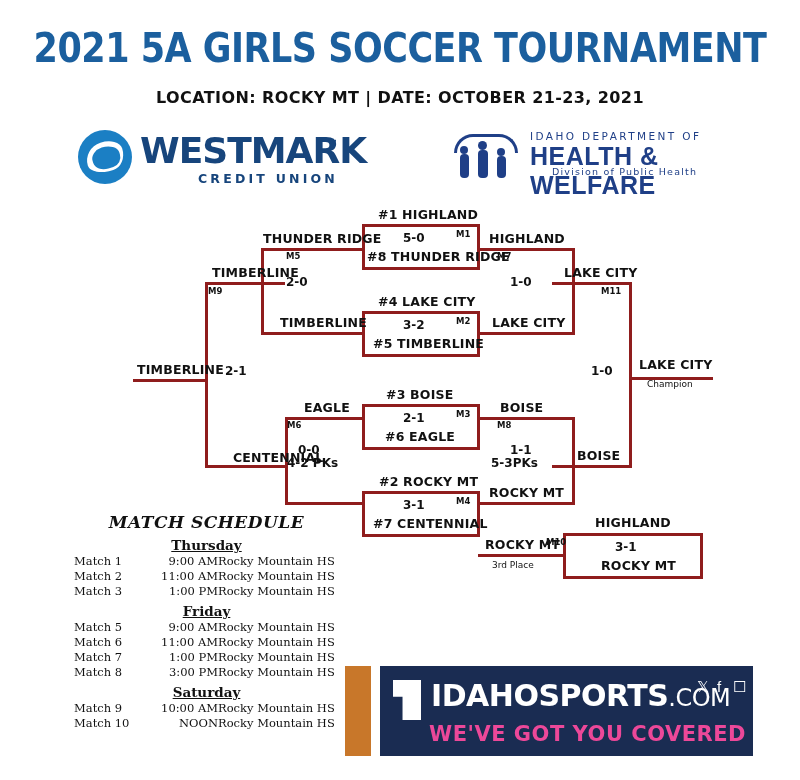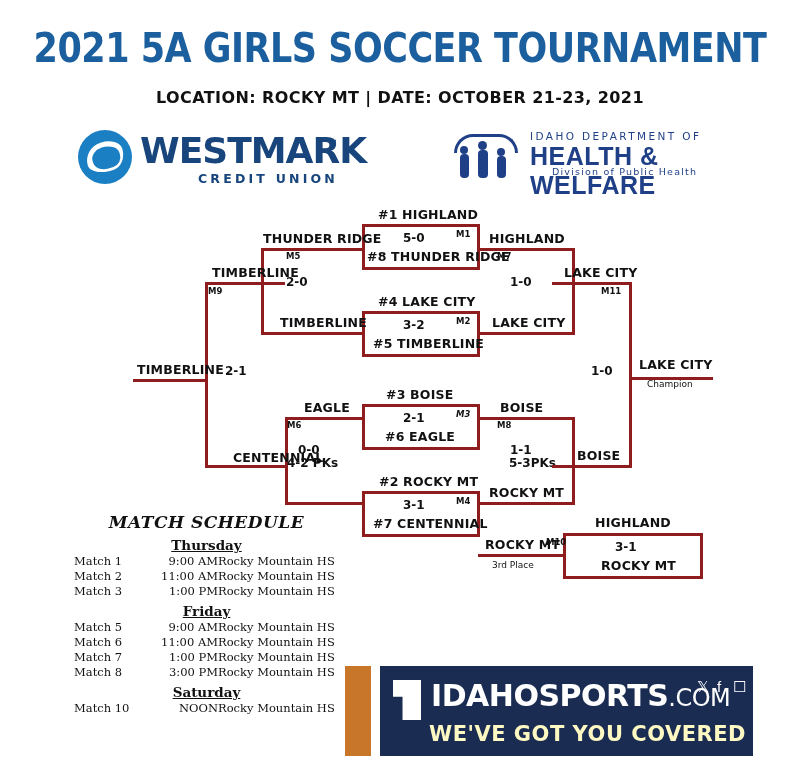--- a/index.html
+++ b/index.html
@@ -111,21 +111,21 @@
   .banner-strip2{position:absolute;left:26px;top:0;width:9px;height:90px;background:#fff;}
   .id-shape{
     position:absolute;left:48px;top:14px;width:28px;height:40px;background:#fff;
     clip-path:polygon(0 0,100% 0,100% 100%,34% 100%,34% 42%,0 42%);
   }
   .bn-1{position:absolute;left:86px;top:12px;font-family:"DejaVu Sans",sans-serif;
     font-weight:bold;font-size:30px;color:#fff;letter-spacing:-0.5px;}
   .bn-1 .bold2{color:#fff;}
   .bn-com{font-weight:normal;font-size:24px;}
   .bn-2{position:absolute;left:84px;top:56px;font-family:"DejaVu Sans",sans-serif;
-    font-weight:bold;font-size:21px;color:#fef9c3;letter-spacing:0.5px;}
+    font-weight:bold;font-size:21px;color:#ec4899;letter-spacing:0.5px;}
   .soc{position:absolute;top:12px;font-size:15px;color:#fff;}
 </style>
 </head>
 <body>
 
 <div class="page">
 
   <div class="title">2021 5A GIRLS SOCCER TOURNAMENT</div>
   <div class="subtitle">LOCATION: ROCKY MT  |  DATE: OCTOBER 21-23, 2021</div>
 
@@ -172,21 +172,21 @@
     <div class="score" style="left:388px;top:318px;">3-2</div>
     <div class="mtag" style="left:441px;top:316px;">M2</div>
     <div class="lbl" style="left:358px;top:336px;">#5 TIMBERLINE</div>
 
     <div class="lbl" style="left:371px;top:387px;">#3 BOISE</div>
     <div class="line h" style="left:347px;top:404px;width:118px;"></div>
     <div class="line v" style="left:347px;top:404px;height:46px;"></div>
     <div class="line v" style="left:462px;top:404px;height:46px;"></div>
     <div class="line h" style="left:347px;top:447px;width:118px;"></div>
     <div class="score" style="left:388px;top:411px;">2-1</div>
-    <div class="mtag" style="left:441px;top:409px;font-style:italic;">M3</div>
+    <div class="mtag" style="left:441px;top:409px;">M3</div>
     <div class="lbl" style="left:370px;top:429px;">#6 EAGLE</div>
 
     <div class="lbl" style="left:364px;top:474px;">#2 ROCKY MT</div>
     <div class="line h" style="left:347px;top:491px;width:118px;"></div>
     <div class="line v" style="left:347px;top:491px;height:46px;"></div>
     <div class="line v" style="left:462px;top:491px;height:46px;"></div>
     <div class="line h" style="left:347px;top:534px;width:118px;"></div>
     <div class="score" style="left:388px;top:498px;">3-1</div>
     <div class="mtag" style="left:441px;top:496px;">M4</div>
     <div class="lbl" style="left:358px;top:516px;">#7 CENTENNIAL</div>
@@ -216,21 +216,21 @@
     <div class="mtag" style="left:482px;top:251px;">M7</div>
     <div class="score" style="left:495px;top:275px;">1-0</div>
 
     <div class="lbl" style="left:485px;top:400px;">BOISE</div>
     <div class="line h" style="left:462px;top:417px;width:98px;"></div>
     <div class="line v" style="left:557px;top:417px;height:88px;"></div>
     <div class="line h" style="left:462px;top:502px;width:98px;"></div>
     <div class="lbl" style="left:474px;top:485px;">ROCKY MT</div>
     <div class="mtag" style="left:482px;top:420px;">M8</div>
     <div class="score" style="left:495px;top:443px;">1-1</div>
-    <div class="score" style="left:494px;top:456px;">5-3PKs</div>
+    <div class="score" style="left:476px;top:456px;">5-3PKs</div>
 
     <div class="lbl" style="left:197px;top:265px;">TIMBERLINE</div>
     <div class="line h" style="left:190px;top:282px;width:80px;"></div>
     <div class="line v" style="left:190px;top:282px;height:186px;"></div>
     <div class="line h" style="left:190px;top:465px;width:80px;"></div>
     <div class="mtag" style="left:193px;top:286px;">M9</div>
     <div class="score" style="left:210px;top:364px;">2-1</div>
 
     <div class="lbl" style="left:549px;top:265px;">LAKE CITY</div>
     <div class="line h" style="left:537px;top:282px;width:80px;"></div>
@@ -307,20 +307,25 @@
         <td class="c1">Match 8</td>
         <td class="c2">3:00 PM</td>
         <td class="c3">Rocky Mountain HS</td>
       </tr>
     </tbody>
       </table>
 
     <div class="day">Saturday</div>
     <table class="sch">
       <tbody>
+          <tr>
+        <td class="c1">Match 9</td>
+        <td class="c2">10:00 AM</td>
+        <td class="c3">Rocky Mountain HS</td>
+      </tr>
       <tr>
         <td class="c1">Match 10</td>
         <td class="c2">NOON</td>
         <td class="c3">Rocky Mountain HS</td>
       </tr>
     </tbody>
       </table>
   </div>
 
   <div class="banner">

